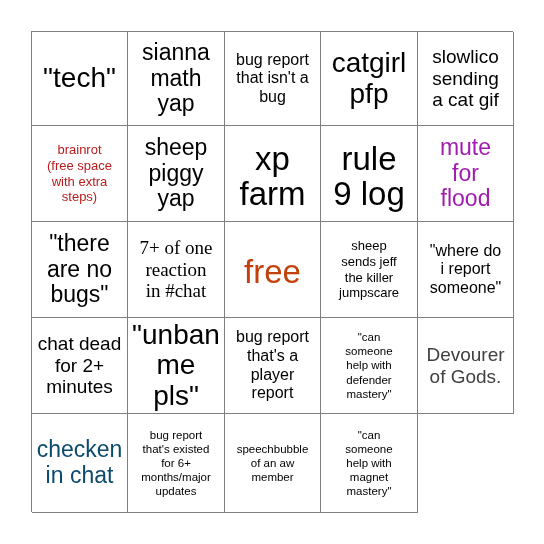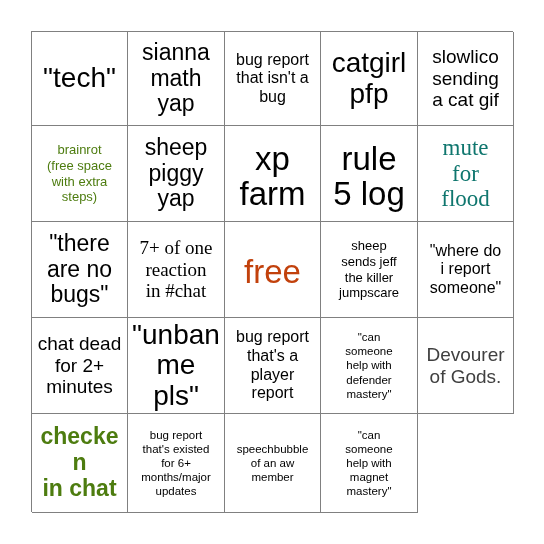--- a/index.html
+++ b/index.html
@@ -82,40 +82,40 @@
     </div>
     <div class="bingo-cell fs-xl" style="border-right-color: rgb(128, 128, 128); border-bottom-color: rgb(128, 128, 128); color: rgb(0, 0, 0);">
       <span class="cell-text">catgirl
 pfp</span>
     </div>
     <div class="bingo-cell fs-md" style="border-right-color: rgb(128, 128, 128); border-bottom-color: rgb(128, 128, 128); color: rgb(0, 0, 0);">
       <span class="cell-text">slowlico
 sending
 a cat gif</span>
     </div>
-    <div class="bingo-cell fs-xs" style="border-right-color: rgb(128, 128, 128); border-bottom-color: rgb(128, 128, 128); color: #4d7c0f;">
+    <div class="bingo-cell fs-xs" style="border-right-color: rgb(128, 128, 128); border-bottom-color: rgb(128, 128, 128); color: #b91c1c;">
       <span class="cell-text">brainrot
 (free space
 with extra
 steps)</span>
     </div>
     <div class="bingo-cell fs-lg" style="border-right-color: rgb(128, 128, 128); border-bottom-color: rgb(128, 128, 128); color: rgb(0, 0, 0);">
       <span class="cell-text">sheep
 piggy
 yap</span>
     </div>
     <div class="bingo-cell fs-xxl" style="border-right-color: rgb(128, 128, 128); border-bottom-color: rgb(128, 128, 128); color: rgb(0, 0, 0);">
       <span class="cell-text">xp
 farm</span>
     </div>
     <div class="bingo-cell fs-xxl" style="border-right-color: rgb(128, 128, 128); border-bottom-color: rgb(128, 128, 128); color: rgb(0, 0, 0);">
       <span class="cell-text">rule
-5 log</span>
+9 log</span>
     </div>
-    <div class="bingo-cell fs-lg" style="border-right-color: rgb(128, 128, 128); border-bottom-color: rgb(128, 128, 128); color: #0f766e; font-family: Liberation Serif, serif;">
+    <div class="bingo-cell fs-lg" style="border-right-color: rgb(128, 128, 128); border-bottom-color: rgb(128, 128, 128); color: #a21caf;">
       <span class="cell-text">mute
 for
 flood</span>
     </div>
     <div class="bingo-cell fs-lg" style="border-right-color: rgb(128, 128, 128); border-bottom-color: rgb(128, 128, 128); color: rgb(0, 0, 0);">
       <span class="cell-text">"there
 are no
 bugs"</span>
     </div>
     <div class="bingo-cell fs-md" style="border-right-color: rgb(128, 128, 128); border-bottom-color: rgb(128, 128, 128); color: rgb(0, 0, 0); font-family: Liberation Serif, serif;">
@@ -156,21 +156,21 @@
       <span class="cell-text">"can
 someone
 help with
 defender
 mastery"</span>
     </div>
     <div class="bingo-cell fs-md" style="border-right-color: rgb(128, 128, 128); border-bottom-color: rgb(128, 128, 128); color: #404040;">
       <span class="cell-text">Devourer
 of Gods.</span>
     </div>
-    <div class="bingo-cell fs-lg" style="border-right-color: rgb(128, 128, 128); border-bottom-color: rgb(128, 128, 128); color: #4d7c0f; font-weight: bold;">
+    <div class="bingo-cell fs-lg" style="border-right-color: rgb(128, 128, 128); border-bottom-color: rgb(128, 128, 128); color: #0c4a6e;">
       <span class="cell-text">checken
 in chat</span>
     </div>
     <div class="bingo-cell fs-xxs" style="border-right-color: rgb(128, 128, 128); border-bottom-color: rgb(128, 128, 128); color: rgb(0, 0, 0);">
       <span class="cell-text">bug report
 that's existed
 for 6+
 months/major
 updates</span>
     </div>

